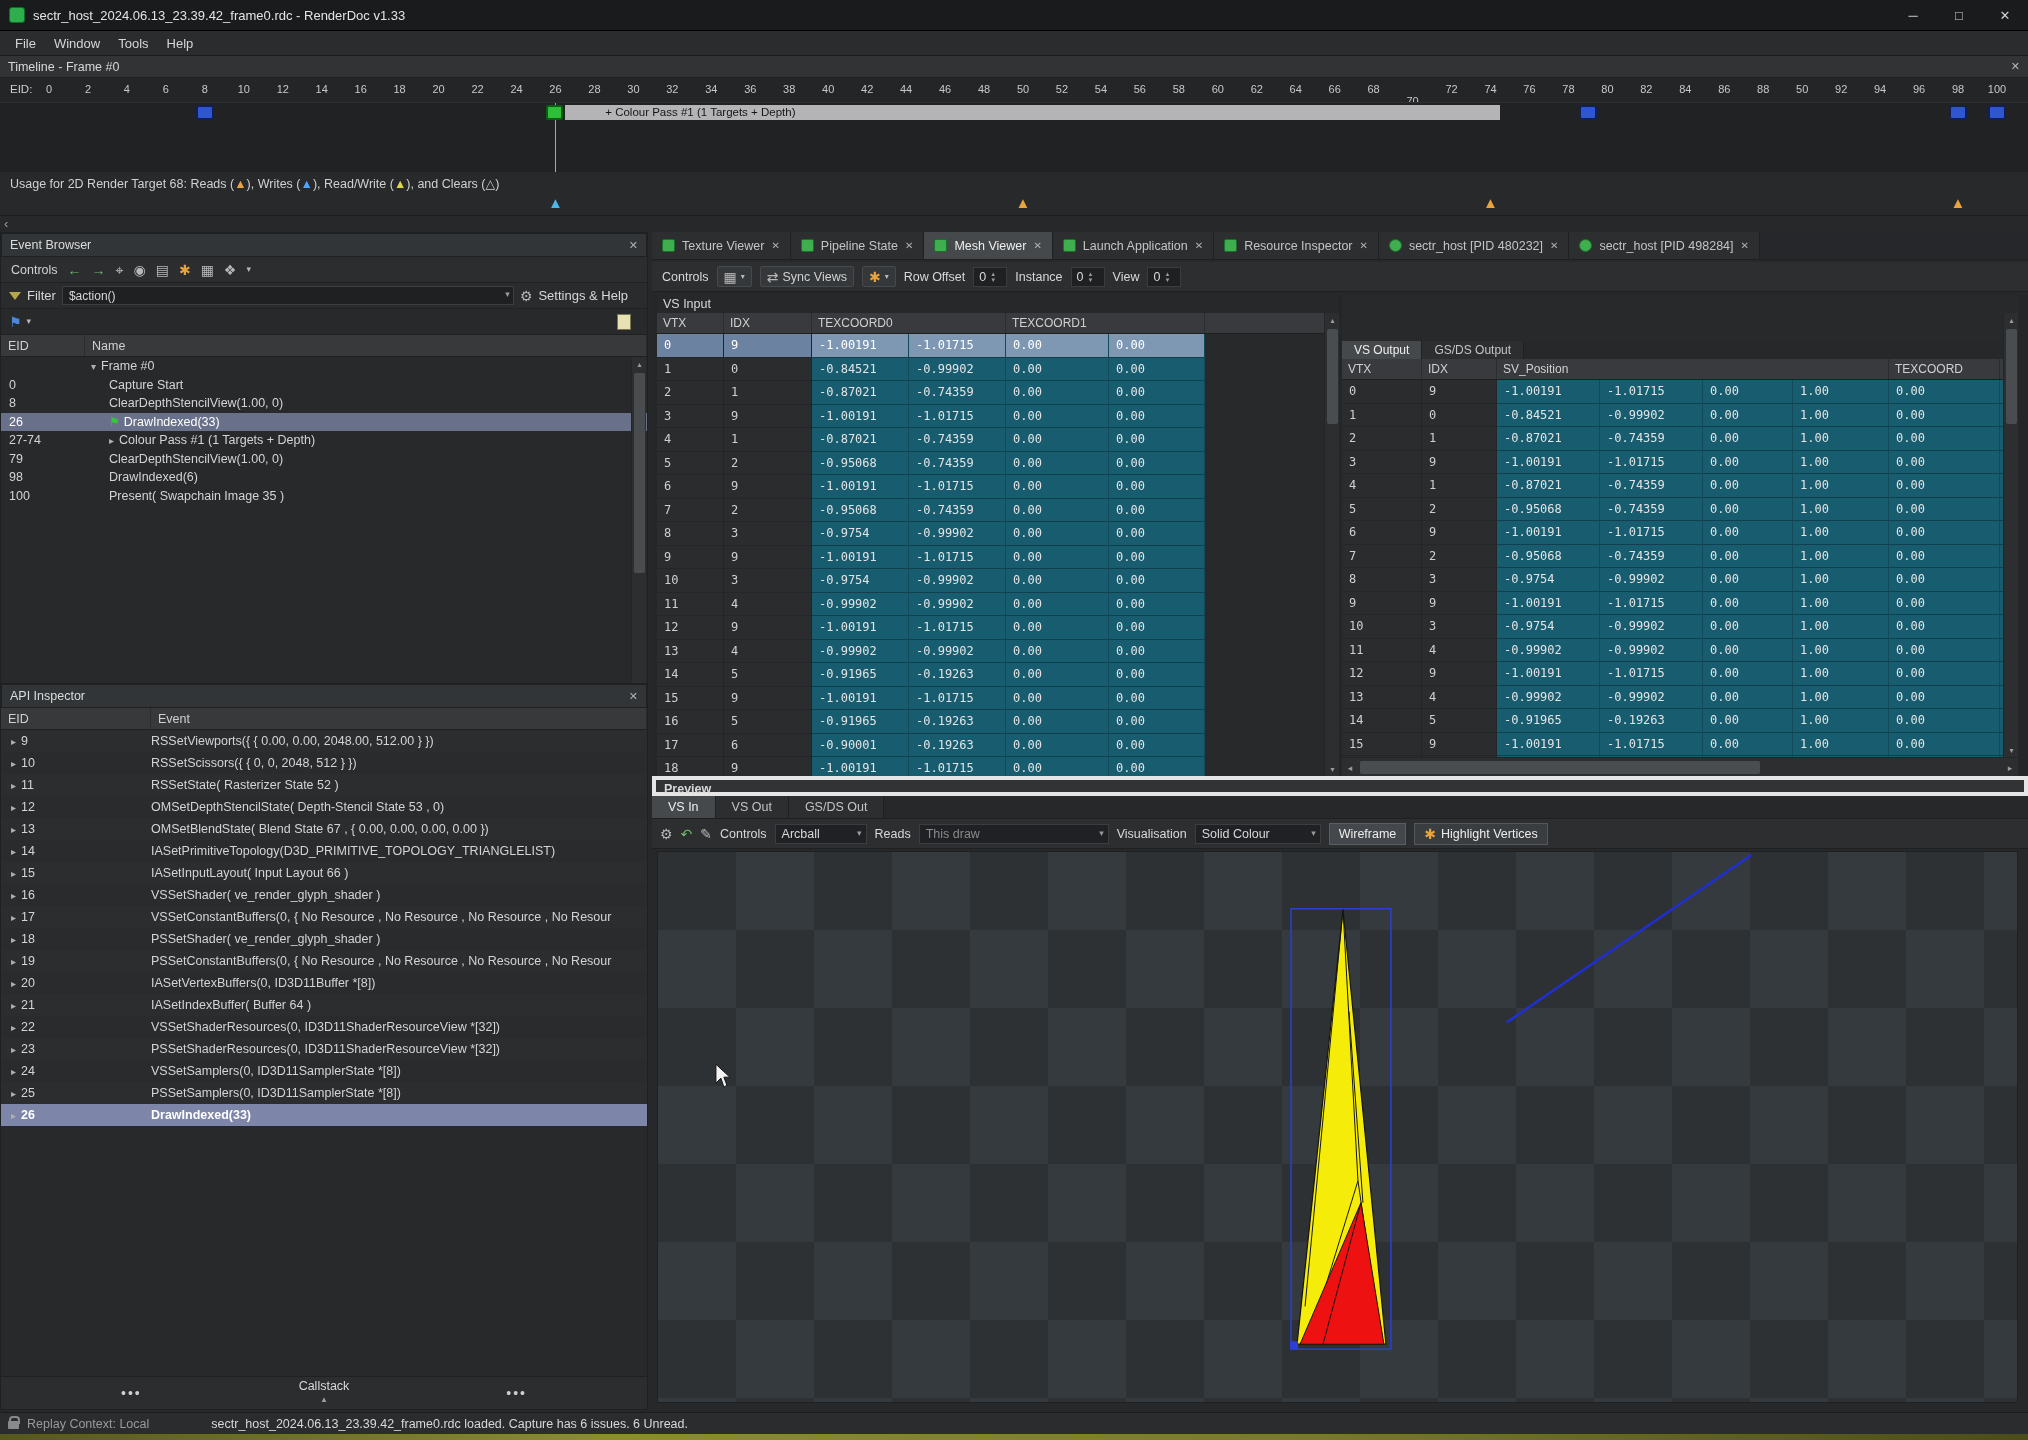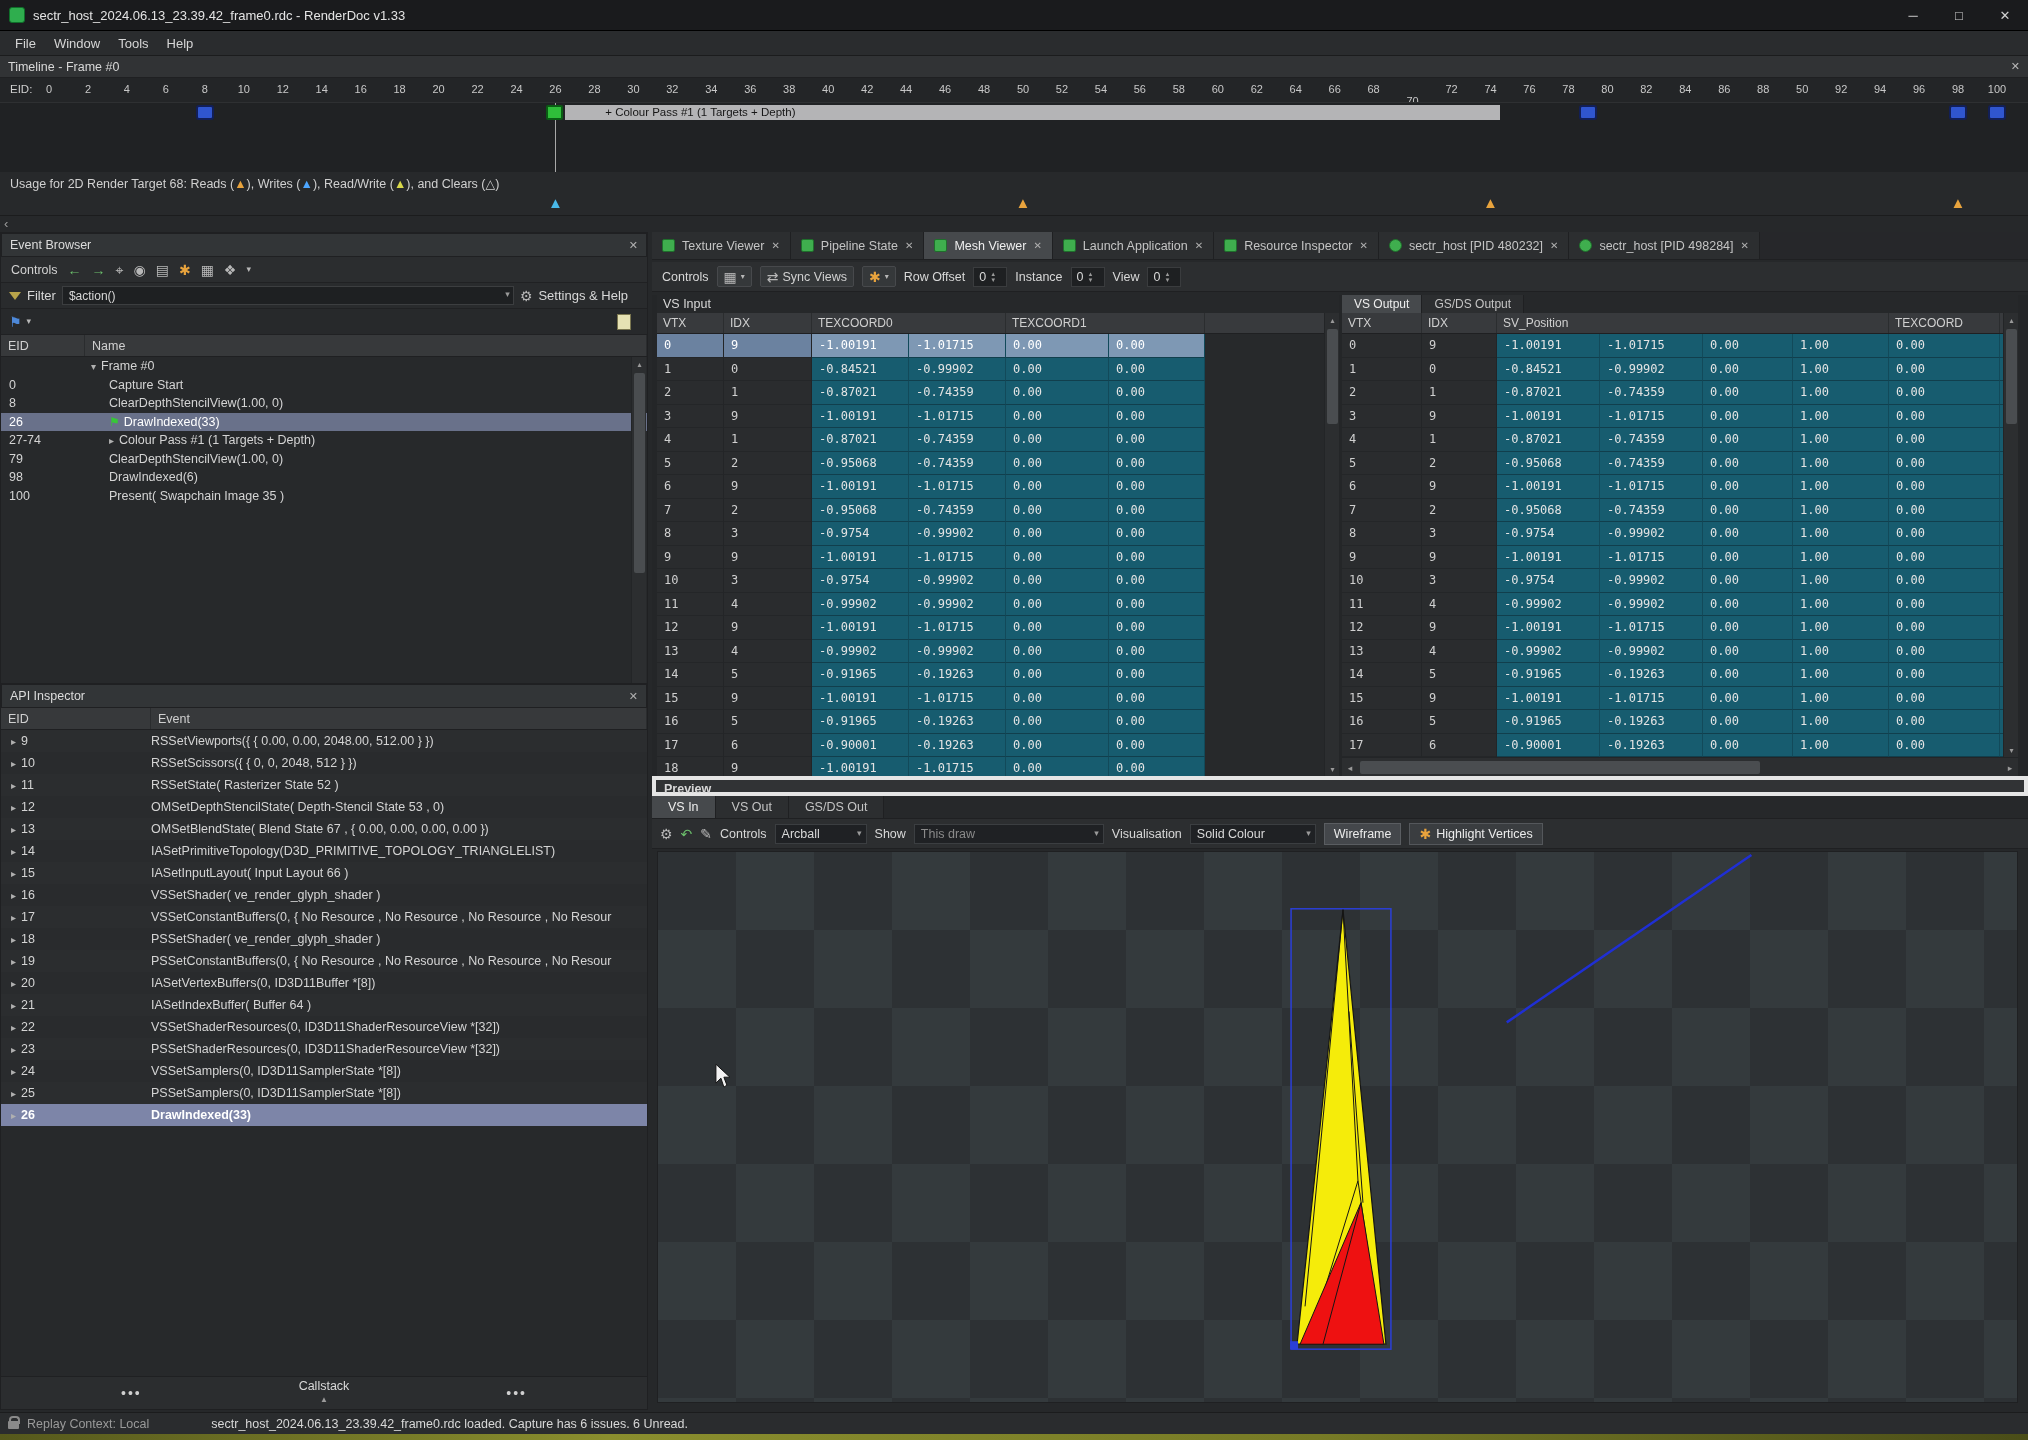--- a/index.html
+++ b/index.html
@@ -107,21 +107,21 @@
                 display:flex;align-items:center;gap:8px;padding:0 10px;font-size:12.5px;}
   .tool-btn{display:flex;align-items:center;gap:4px;background:#35383a;border:1px solid #47494c;border-radius:2px;
             height:21px;padding:0 6px;color:#d0d0d0;}
   .num-box{display:flex;align-items:center;background:#1e2022;border:1px solid #3a3c3e;height:20px;padding:0 5px;min-width:34px;color:#d8d8d8;}
   .stepper{display:flex;flex-direction:column;font-size:6px;color:#9a9a9a;line-height:6px;margin-left:4px;}
 
   .data-area{position:absolute;left:0;top:79px;width:100%;height:481px;background:#242628;}
   .vs-in{position:absolute;left:5px;top:0;width:682px;height:481px;background:#27292b;}
   .vs-out{position:absolute;left:690px;top:0;width:676px;height:481px;background:#27292b;}
   .sec-label{height:18px;font-size:12.5px;color:#d8d8d8;padding:2px 0 0 6px;background:#26282a;}
-  .mini-tabs{height:18px;display:flex;background:#26282a;}
+  .mini-tabs{height:18px;display:flex;background:#26282a;margin-top:46px;}
   .mini-tab{padding:0 12px;font-size:12px;line-height:18px;background:#2c2e30;border-right:1px solid #1f2022;color:#c4c4c4;}
   .mini-tab.active{background:#46494c;color:#eee;}
   .grid-head{height:21px;display:flex;background:#383a3d;border-bottom:1px solid #1f2022;font-size:12px;color:#d0d0d0;}
   .grid-head .gh{flex:none;padding:3px 0 0 6px;border-right:1px solid #2b2d2f;overflow:hidden;white-space:nowrap;}
   .grid-head .gfill{flex:1;}
   .trow{display:flex;height:23.5px;font-family:"DejaVu Sans Mono",monospace;font-size:12px;}
   .tcell{flex:none;line-height:23.5px;padding-left:7px;overflow:hidden;white-space:nowrap;}
   .tcell.idx{background:#2a2c2e;border-right:1px solid #232527;border-bottom:1px solid #242628;color:#d0d0d0;}
   .tcell.val{background:#175c6f;border-right:1px solid #124a5a;border-bottom:1px solid #113f4d;color:#e4e4e4;}
   .trow.sel .tcell.idx{background:#6b82a0;color:#fff;}
@@ -891,21 +891,21 @@
           <span class="pv-tab">GS/DS Out</span>
         </div>
       <div class="pv-toolbar">
         <span class="ico">⚙</span>
         <span class="ico green">↶</span>
         <span class="ico">✎</span>
         <span>Controls</span>
         <span class="combo" style="min-width:92px;">
             <span>Arcball</span>
           </span>
-        <span>Show</span>
+        <span>Reads</span>
         <span class="combo muted" style="min-width:190px;">
             <span>This draw</span>
           </span>
         <span>Visualisation</span>
         <span class="combo" style="min-width:126px;">
             <span>Solid Colour</span>
           </span>
         <span class="pv-btn">
             <span>Wireframe</span>
           </span>

